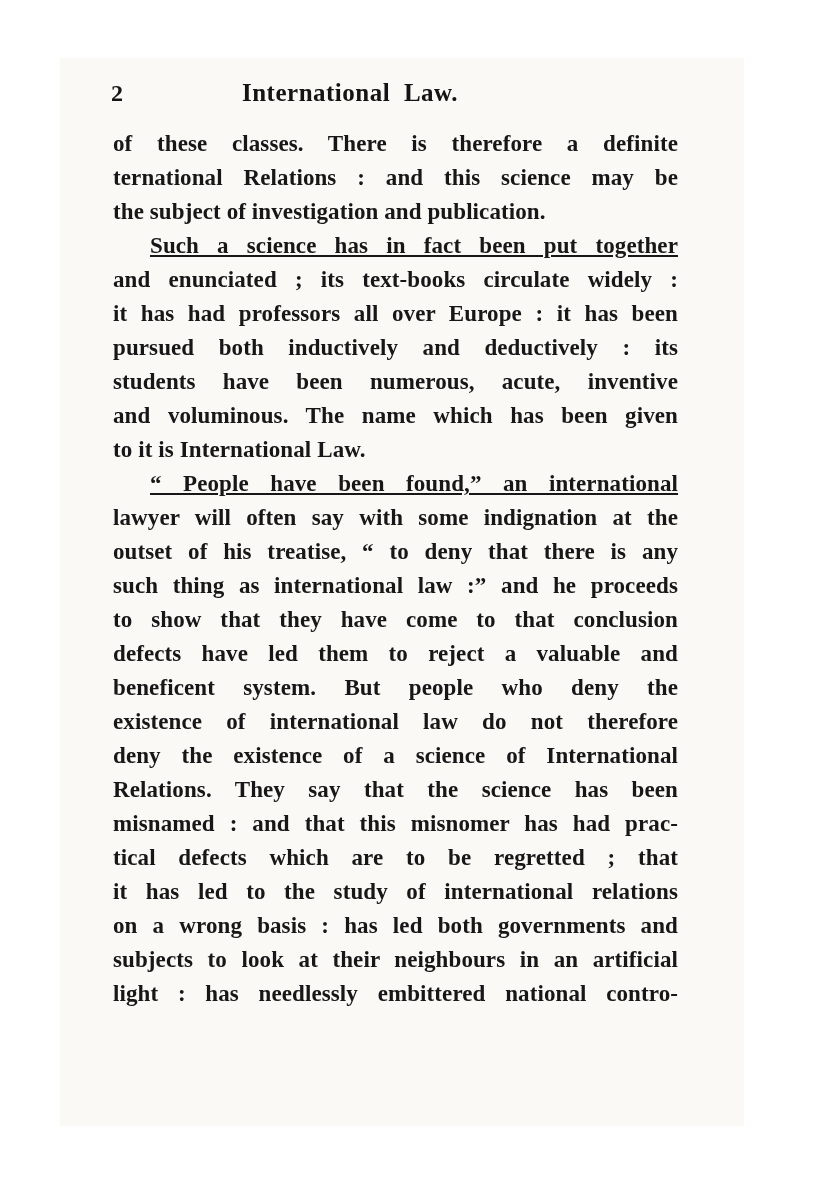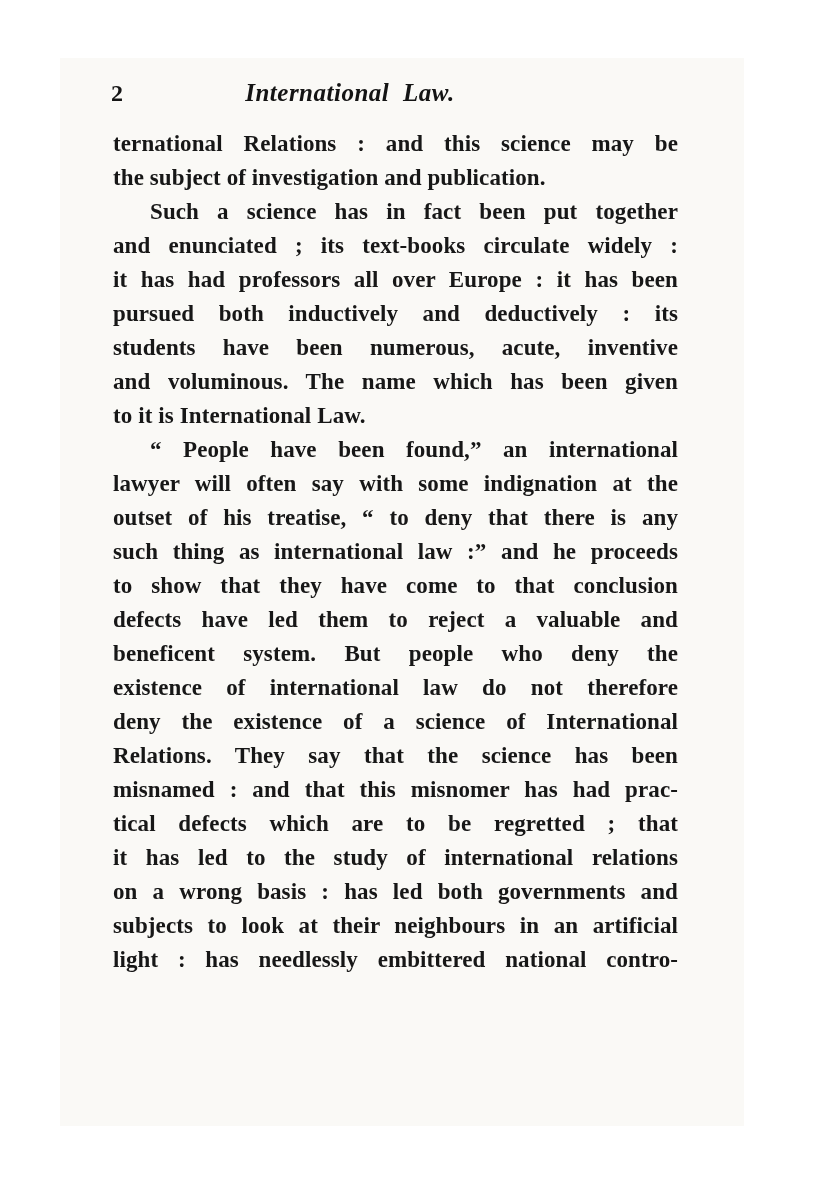--- a/index.html
+++ b/index.html
@@ -30,21 +30,20 @@
     font-size: 24px;
     font-weight: bold;
     color: #141414;
     line-height: 30px;
   }
   .running-title {
     position: absolute;
     left: 350px;
     top: 78px;
     transform: translateX(-50%);
-    font-style: italic;
     font-weight: bold;
     font-size: 25px;
     line-height: 30px;
     color: #141414;
     letter-spacing: 0.5px;
     word-spacing: 7px;
     white-space: nowrap;
   }
   .textblock {
     position: absolute;
@@ -64,33 +63,35 @@
     -moz-text-align-last: justify;
     overflow: hidden;
   }
   .line.short {
     text-align: right;
     text-align-last: left;
     -moz-text-align-last: left;
   }
   .line.indent {
     text-indent: 37px;
+    text-decoration: underline;
   }
 </style>
 </head>
 <body>
 
 <div class="canvas">
   <div class="paper"></div>
 
   <div class="page-num">2</div>
   <div class="running-title">International Law.</div>
 
   <div class="textblock">
 
+    <div class="line">of these classes.  There is therefore a definite</div>
     <div class="line">ternational Relations :  and this science may be</div>
     <div class="line short">the subject of investigation and publication.</div>
 
     <div class="line indent">Such a science has in fact been put together</div>
     <div class="line">and enunciated ;  its text-books circulate widely :</div>
     <div class="line">it has had professors all over Europe :  it has been</div>
     <div class="line">pursued both inductively and deductively :  its</div>
     <div class="line">students have been numerous, acute, inventive</div>
     <div class="line">and voluminous.  The name which has been given</div>
     <div class="line short">to it is International Law.</div>

